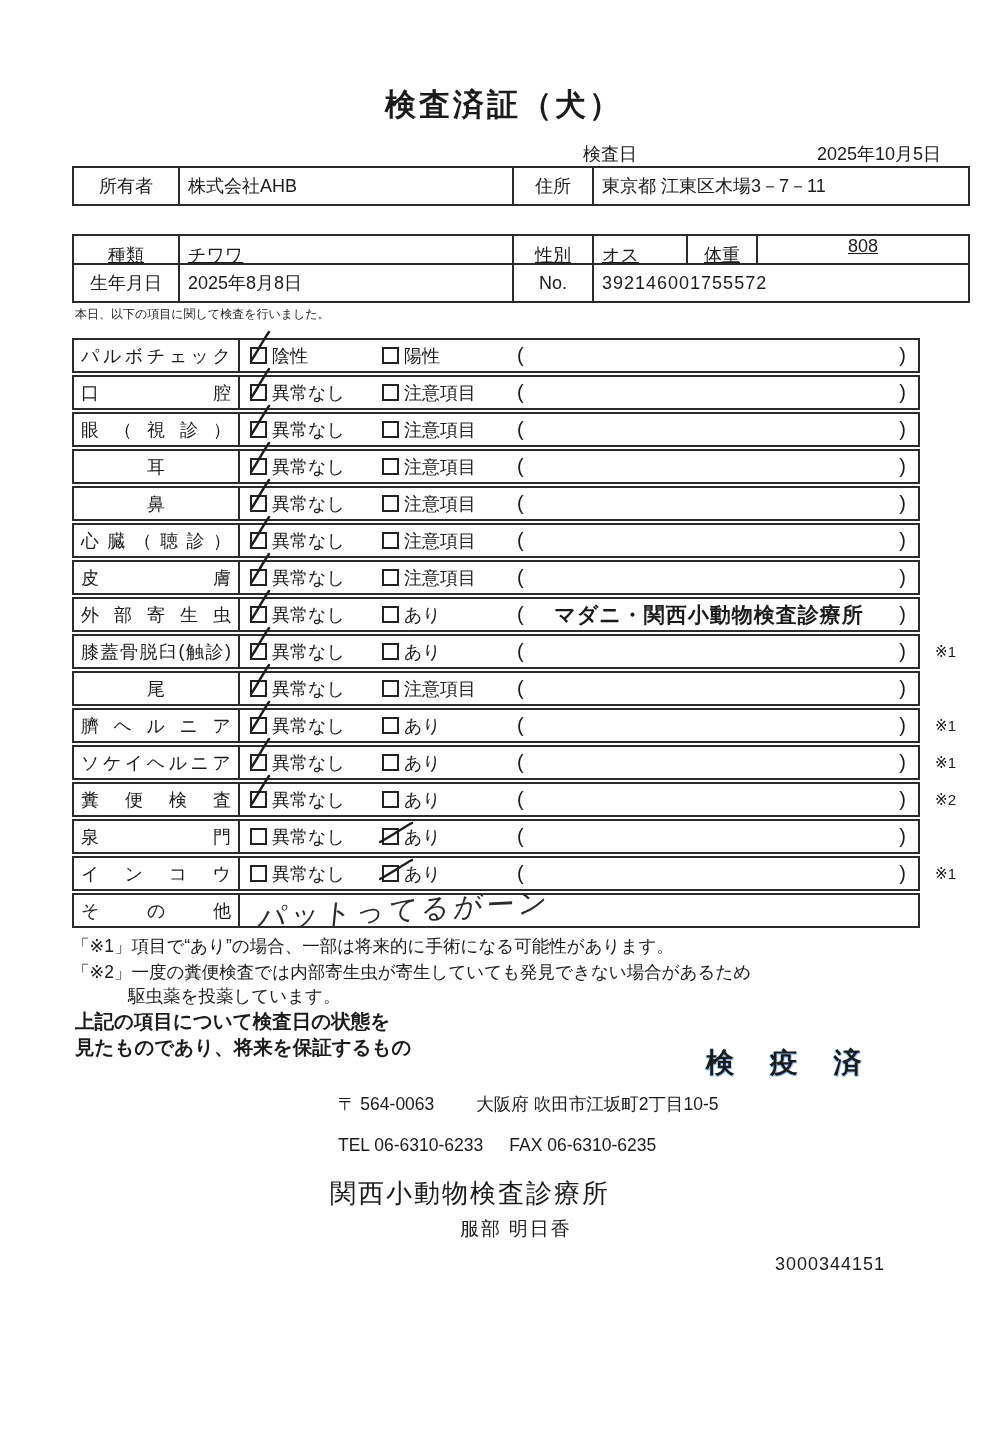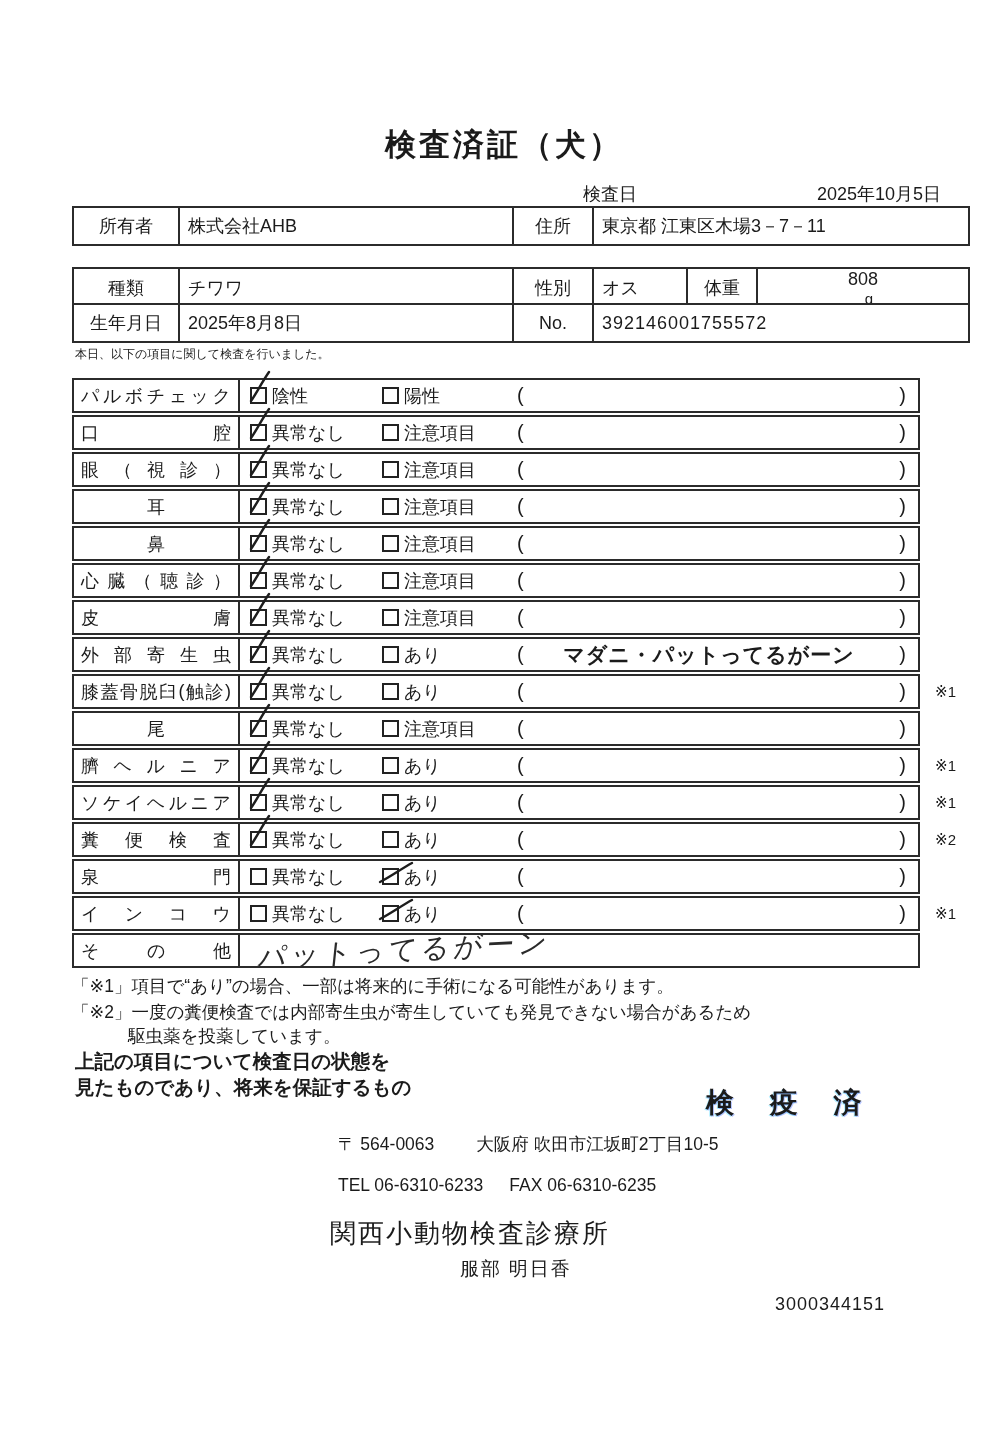--- a/index.html
+++ b/index.html
@@ -5,21 +5,21 @@
   html,body{margin:0;padding:0;background:#e8e8e8;}
   .page{
     position:relative;
     width:1008px;height:1433px;
     margin:0 auto;
     background:#fff;
     font-family:"Liberation Sans","DejaVu Sans",sans-serif;
     color:#1b1b1b;
     overflow:hidden;
   }
-  .abs{position:absolute;margin-top:40px;}
+  .abs{position:absolute;}
 
   
   .doc-title{
     left:0;right:0;top:84px;text-align:center;
     font-size:31px;font-weight:bold;letter-spacing:3px;
   }
   .insp-date-row{
     left:583px;right:67px;top:142px;
     display:flex;justify-content:space-between;
     font-size:18px;
@@ -33,21 +33,21 @@
   }
   .hrow .cell{
     display:flex;align-items:center;
     font-size:18px;box-sizing:border-box;
     border-right:2px solid #2b2b2b;
     padding:0 8px;white-space:nowrap;
   }
   .hrow .cell:last-child{border-right:none;}
   .hrow .lab{justify-content:center;padding:0 4px;}
   #owner-row{top:166px;grid-template-columns:106px 334px 80px 1fr;}
-  #animal-row1{top:227px;grid-template-columns:106px 334px 80px 94px 70px 1fr;}
+  #animal-row1{top:234px;grid-template-columns:106px 334px 80px 94px 70px 1fr;text-decoration:underline;}
   #animal-row2{top:263px;grid-template-columns:106px 334px 80px 1fr;}
   .weight-cell{justify-content:flex-end;padding-right:16px;flex-direction:column;}
   .weight-unit{font-size:15px;margin-left:12px;}
   .no-value{font-size:20px;letter-spacing:1px;}
 
   .intro-line{left:75px;top:306px;font-size:12px;}
 
   
   #exam-table{left:72px;top:338px;width:848px;}
   .exam-row{
@@ -326,21 +326,21 @@
             </svg>
           </span>
           <span>異常なし</span>
         </span>
         <span class="opt opt1">
           <span class="cb"></span>
           <span>あり</span>
         </span>
         <span class="paren-open">(</span>
         <span class="paren-close">)</span>
-        <span class="paren-text">マダニ・パットってるがーン</span>
+        <span class="paren-text">マダニ・関西小動物検査診療所</span>
       </div>
       <div class="exam-row">
         <div class="row-label justify">
           <span>膝</span>
           <span>蓋</span>
           <span>骨</span>
           <span>脱</span>
           <span>臼</span>
           <span>(</span>
           <span>触</span>

